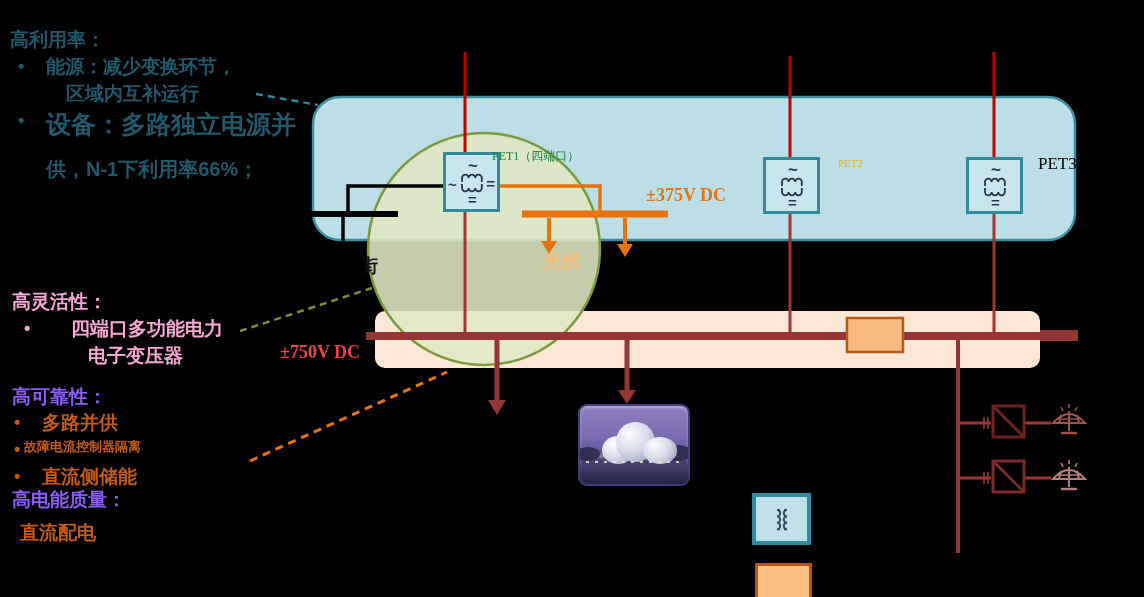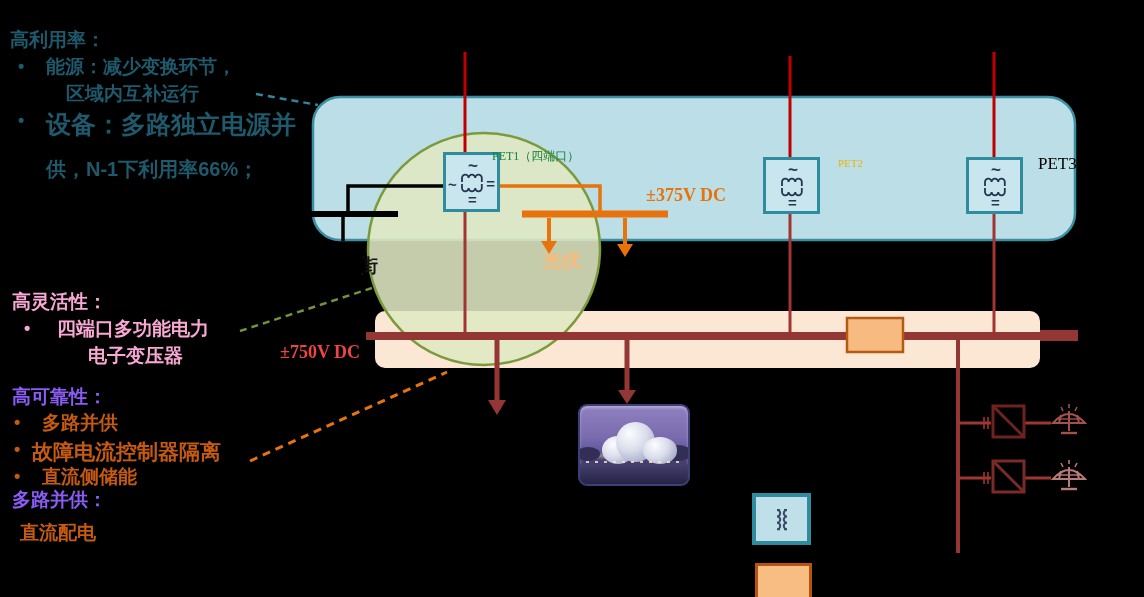--- a/index.html
+++ b/index.html
@@ -192,27 +192,27 @@
   <div class="txt teal" style="left:10px;top:30px;font-size:19px;">高利用率：</div>
   <div class="txt teal" style="left:18px;top:57px;font-size:18px;">•</div>
   <div class="txt teal" style="left:46px;top:57px;font-size:19px;">能源：减少变换环节，</div>
   <div class="txt teal" style="left:66px;top:84px;font-size:19px;">区域内互补运行</div>
   <div class="txt teal" style="left:18px;top:111px;font-size:18px;">•</div>
   <div class="txt teal" style="left:46px;top:111px;font-size:25px;">设备：多路独立电源并</div>
   <div class="txt teal" style="left:46px;top:138px;font-size:20px;margin-top:20px;">供，N-1下利用率66%；</div>
 
   <div class="txt olive" style="left:12px;top:292px;font-size:19px;">高灵活性：</div>
   <div class="txt olive" style="left:24px;top:319px;font-size:18px;">•</div>
-  <div class="txt olive" style="left:57px;top:319px;font-size:19px;">四端口多功能电力</div>
+  <div class="txt olive" style="left:71px;top:319px;font-size:19px;">四端口多功能电力</div>
   <div class="txt olive" style="left:88px;top:346px;font-size:19px;">电子变压器</div>
 
   <div class="txt brown" style="left:12px;top:387px;font-size:19px;">高可靠性：</div>
   <div class="txt orangetx" style="left:14px;top:413px;font-size:18px;">•</div>
   <div class="txt orangetx" style="left:42px;top:413px;font-size:19px;">多路并供</div>
   <div class="txt orangetx" style="left:14px;top:440px;font-size:18px;">•</div>
-  <div class="txt orangetx" style="left:32px;top:440px;font-size:21px;">故障电流控制器隔离</div>
+  <div class="txt orangetx" style="left:24px;top:440px;font-size:13px;">故障电流控制器隔离</div>
   <div class="txt orangetx" style="left:14px;top:467px;font-size:18px;">•</div>
   <div class="txt orangetx" style="left:42px;top:467px;font-size:19px;">直流侧储能</div>
 
-  <div class="txt brown" style="left:12px;top:490px;font-size:19px;">多路并供：</div>
+  <div class="txt brown" style="left:12px;top:490px;font-size:19px;">高电能质量：</div>
   <div class="txt orangetx" style="left:20px;top:516px;font-size:19px;margin-top:7px;">直流配电</div>
 
 </div>
 
 </body></html>

